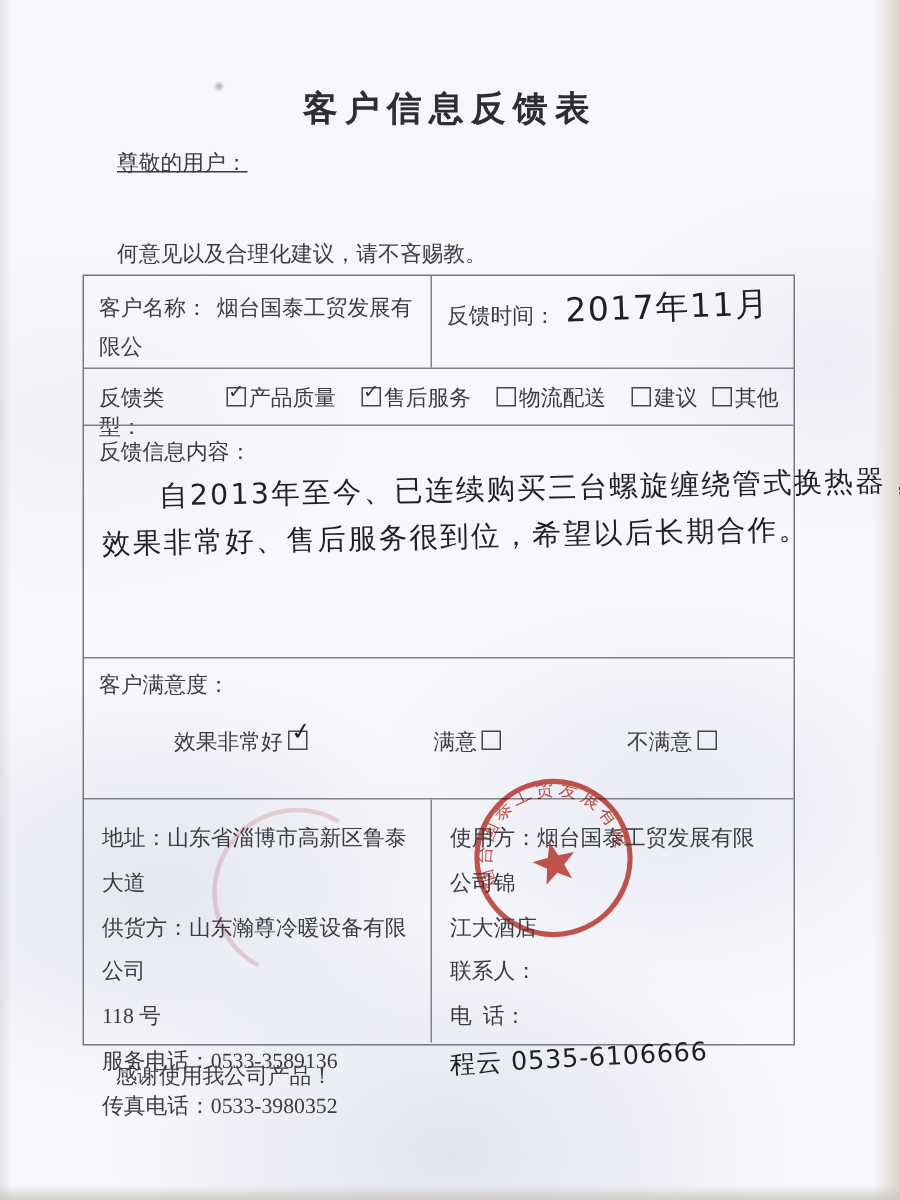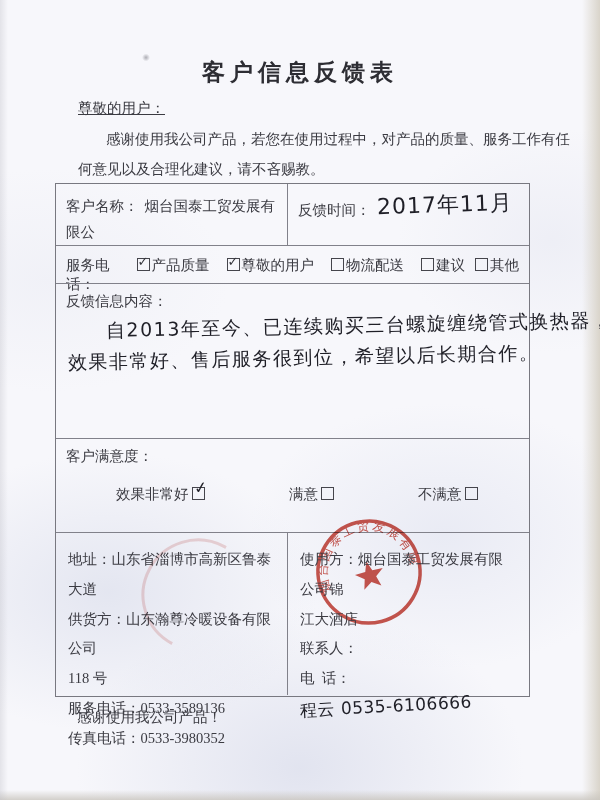--- a/index.html
+++ b/index.html
@@ -94,39 +94,38 @@
 <body>
 
 <div class="paper">
   <div class="edge-right"></div>
   <div class="edge-bottom"></div>
   <div class="edge-left"></div>
   <div class="smudge"></div>
 
   <div class="title">客户信息反馈表</div>
   <div class="salutation">尊敬的用户：</div>
-  <div class="intro-1">感谢使用我公司产品，若您在使用过程中，对产品的质量、服务工作有任</div>
   <div class="intro-2">何意见以及合理化建议，请不吝赐教。</div>
 
   <div class="form-table">
 
     <div class="row r1">
       <div class="cell-l">
         <div><span class="label-inline">客户名称：</span><span>烟台国泰工贸发展有限公</span></div>
       </div>
       <div class="cell-r">
         <span class="label-inline">反馈时间：</span><span class="hw hw-time">2017年11月</span>
       </div>
     </div>
 
     <div class="row r2">
-      <span class="label-inline" style="margin-right:16px">服务电话：</span>
+      <span class="label-inline" style="margin-right:16px">反馈类型：</span>
       <span class="ft-options" style="gap:17px">
         <span class="ft-opt"><span class="checkbox checked"><span class="tick">✓</span></span><span>产品质量</span></span>
-        <span class="ft-opt"><span class="checkbox checked"><span class="tick">✓</span></span><span>尊敬的用户</span></span>
+        <span class="ft-opt"><span class="checkbox checked"><span class="tick">✓</span></span><span>售后服务</span></span>
         <span class="ft-opt"><span class="checkbox"></span><span>物流配送</span></span>
         <span class="ft-opt"><span class="checkbox"></span><span>建议</span></span>
         <span class="ft-opt" style="margin-left:-7px"><span class="checkbox"></span><span>其他</span></span>
       </span>
     </div>
 
     <div class="row r3">
       <div>反馈信息内容：</div>
       <div class="hw hw-line hw-line-1">自2013年至今、已连续购买三台螺旋缠绕管式换热器，运行</div>
       <div class="hw hw-line hw-line-2">效果非常好、售后服务很到位，希望以后长期合作。</div>

